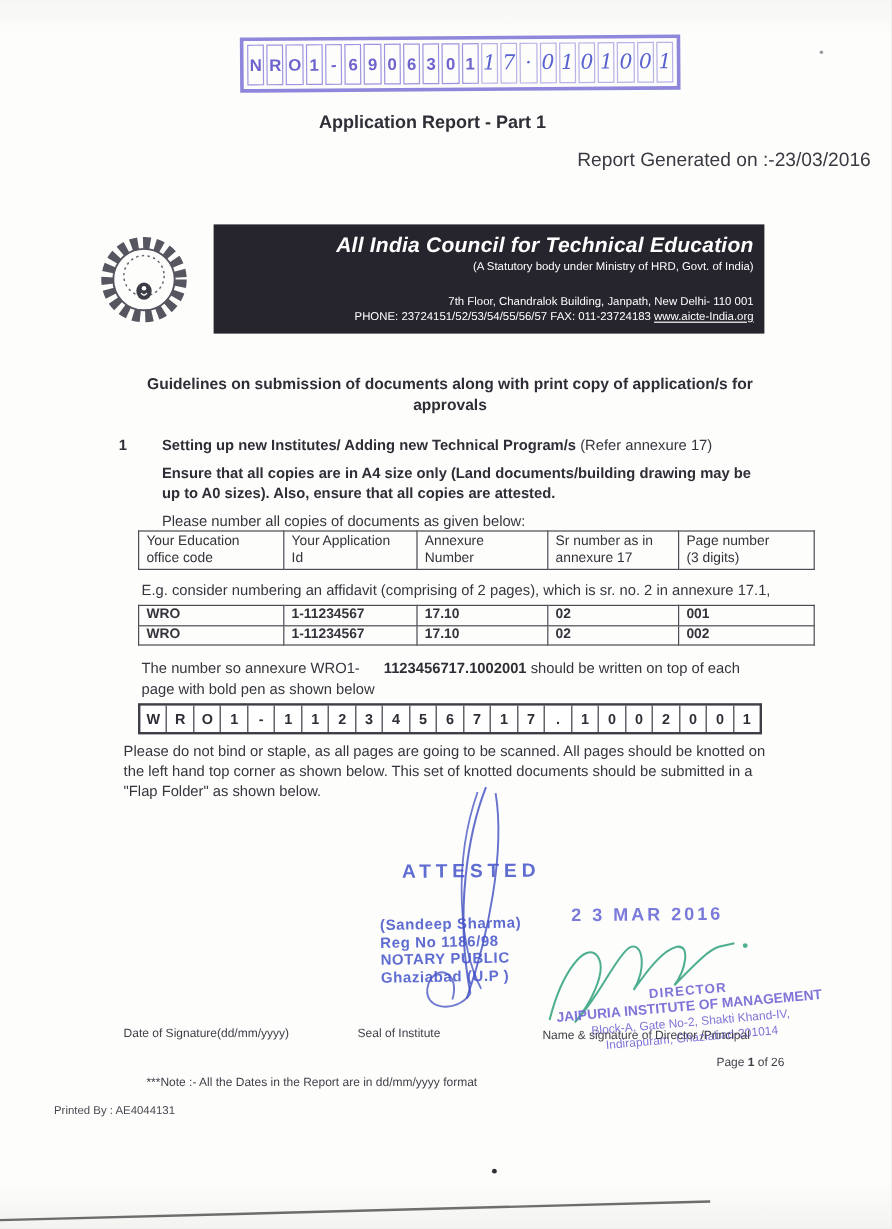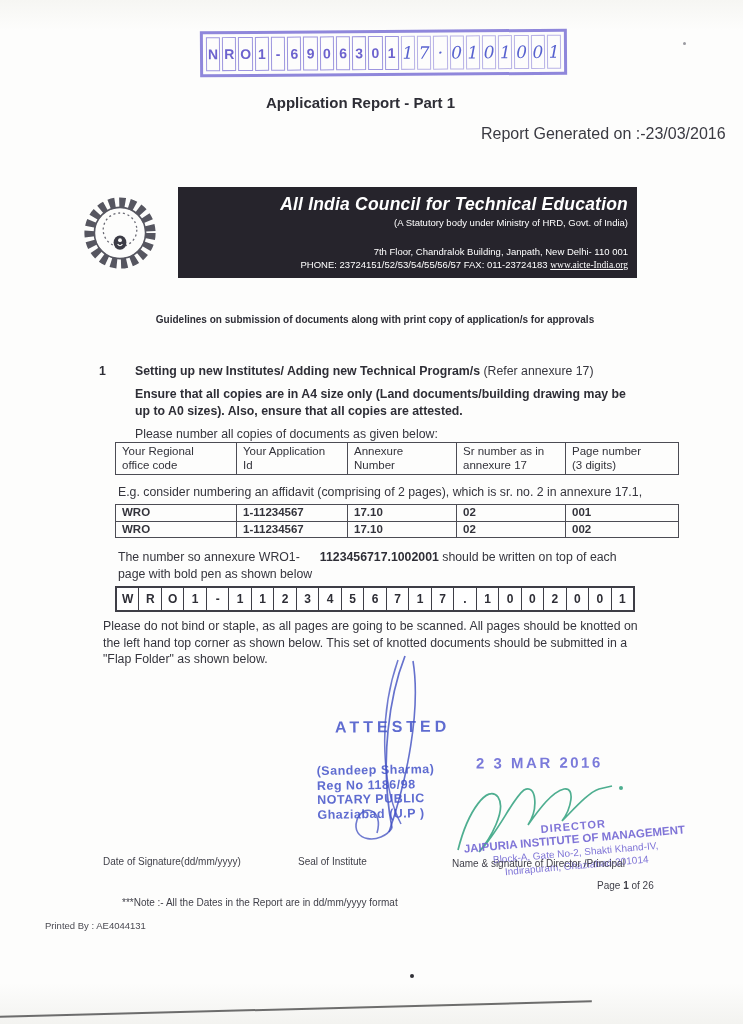--- a/index.html
+++ b/index.html
@@ -112,38 +112,38 @@
       <circle cx="50" cy="59" r="2.4" fill="#fdfdfc"></circle>
       <path d="M47 64 q3 4 6 0" stroke="#fdfdfc" stroke-width="1.4" fill="none"></path>
     </svg>
   </div>
 
   <div class="abs banner" style="left:178px; top:187px; width:459px; height:91px;padding-left:44px;">
     <div class="org">All India Council for Technical Education</div>
     <div class="sub">(A Statutory body under Ministry of HRD, Govt. of India)</div>
     <div class="spacer"></div>
     <div class="addr">7th Floor, Chandralok Building, Janpath, New Delhi- 110 001</div>
-    <div class="addr"><span>PHONE: 23724151/52/53/54/55/56/57  FAX: 011-23724183 </span><span style="text-decoration:underline;font-family:Liberation Serif, serif;">www.aicte-India.org</span></div>
-  </div>
-
-  <div class="abs b" style="left:105px; top:311px; width:540px; text-align:center; font-size:10px; line-height:18px; color:#2e2e36;">Guidelines on submission of documents along with print copy of application/s for approvals</div>
+    <div class="addr"><span>PHONE: 23724151/52/53/54/55/56/57  FAX: 011-23724183 </span><span style="text-decoration:underline;">www.aicte-India.org</span></div>
+  </div>
+
+  <div class="abs b" style="left:105px; top:311px; width:540px; text-align:center; font-size:13px; line-height:18px; color:#2e2e36;">Guidelines on submission of documents along with print copy of application/s for approvals</div>
 
   <div class="abs p b" style="left:99px; top:363px; color:#2e2e36;">1</div>
   <div class="abs p" style="left:135px; top:363px; width:510px;">
     <span class="b" style="color:#2e2e36;">Setting up new Institutes/ Adding new Technical Program/s</span><span> (Refer annexure 17)</span>
   </div>
 
   <div class="abs p b" style="left:135px; top:386px; width:508px; color:#2e2e36;">Ensure that all copies are in A4 size only (Land documents/building drawing may be up to A0 sizes). Also, ensure that all copies are attested.</div>
 
   <div class="abs p" style="left:135px; top:426px;">Please number all copies of documents as given below:</div>
 
   <table class="doc abs" style="left:115px; top:442px;">
     <tbody>
         <tr>
-      <td class="c1">Your Regional
+      <td class="c1">Your Education
 office code</td>
       <td class="c2">Your Application
 Id</td>
       <td class="c3">Annexure
 Number</td>
       <td class="c4">Sr number as in
 annexure 17</td>
       <td class="c5">Page number
 (3 digits)</td>
     </tr>

